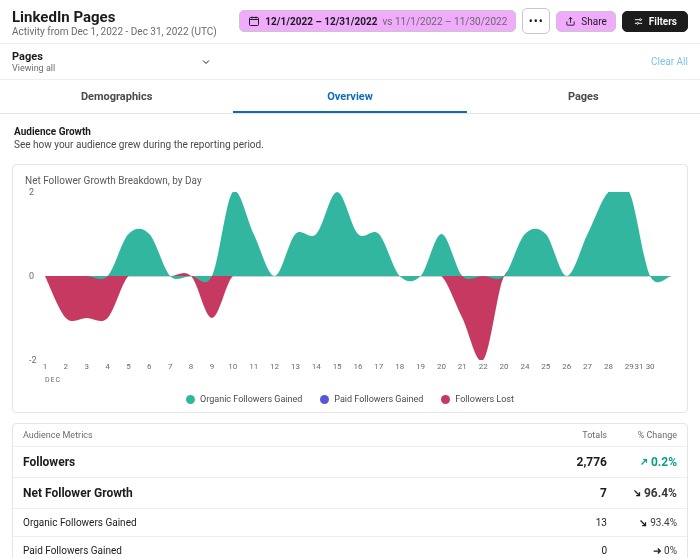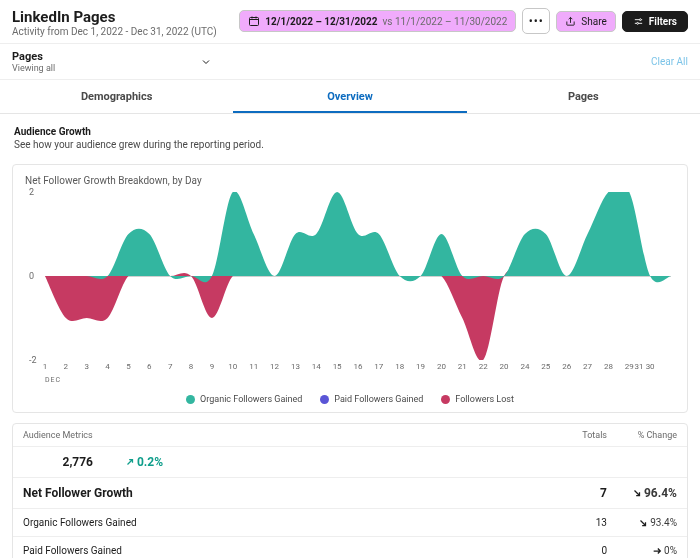--- a/index.html
+++ b/index.html
@@ -183,20 +183,21 @@
 <div class="metrics">
   <div class="mhead">
     <div class="mcol-l">Audience Metrics</div>
     <div class="mcol-t">Totals</div>
     <div class="mcol-c">
         <span>% Change</span>
       </div>
   </div>
   <div id="metrics-body">
       <div class="mrow bold">
+        <div class="mcol-l">Followers</div>
         <div class="mcol-t">2,776</div>
         <div class="mcol-c cg-up">
           <svg width="10" height="10" viewBox="0 0 24 24" fill="none" stroke="#0f9e8b" stroke-width="3">
             <path d="M6 18L18 6M10 6h8v8"></path>
           </svg>
           <span>0.2%</span>
         </div>
       </div>
       <div class="mrow bold">
         <div class="mcol-l">Net Follower Growth</div>

